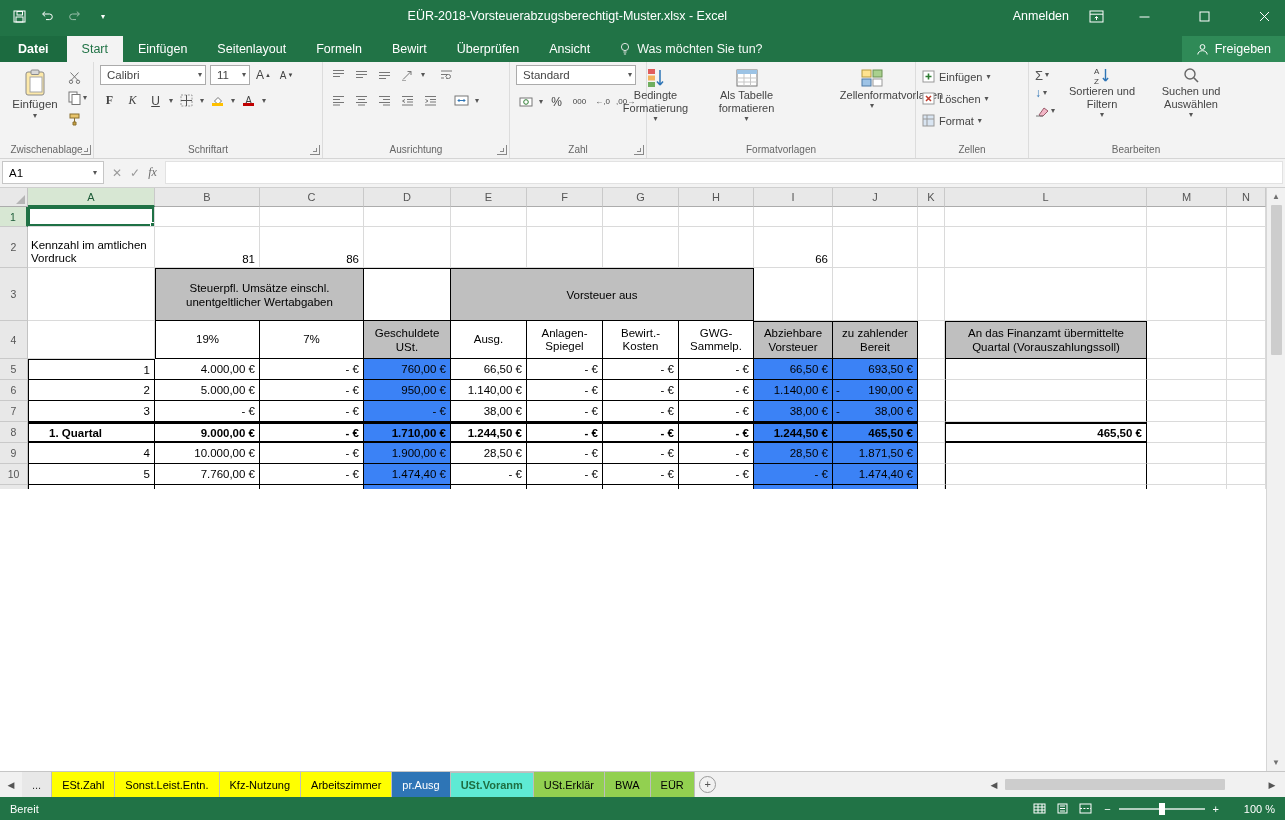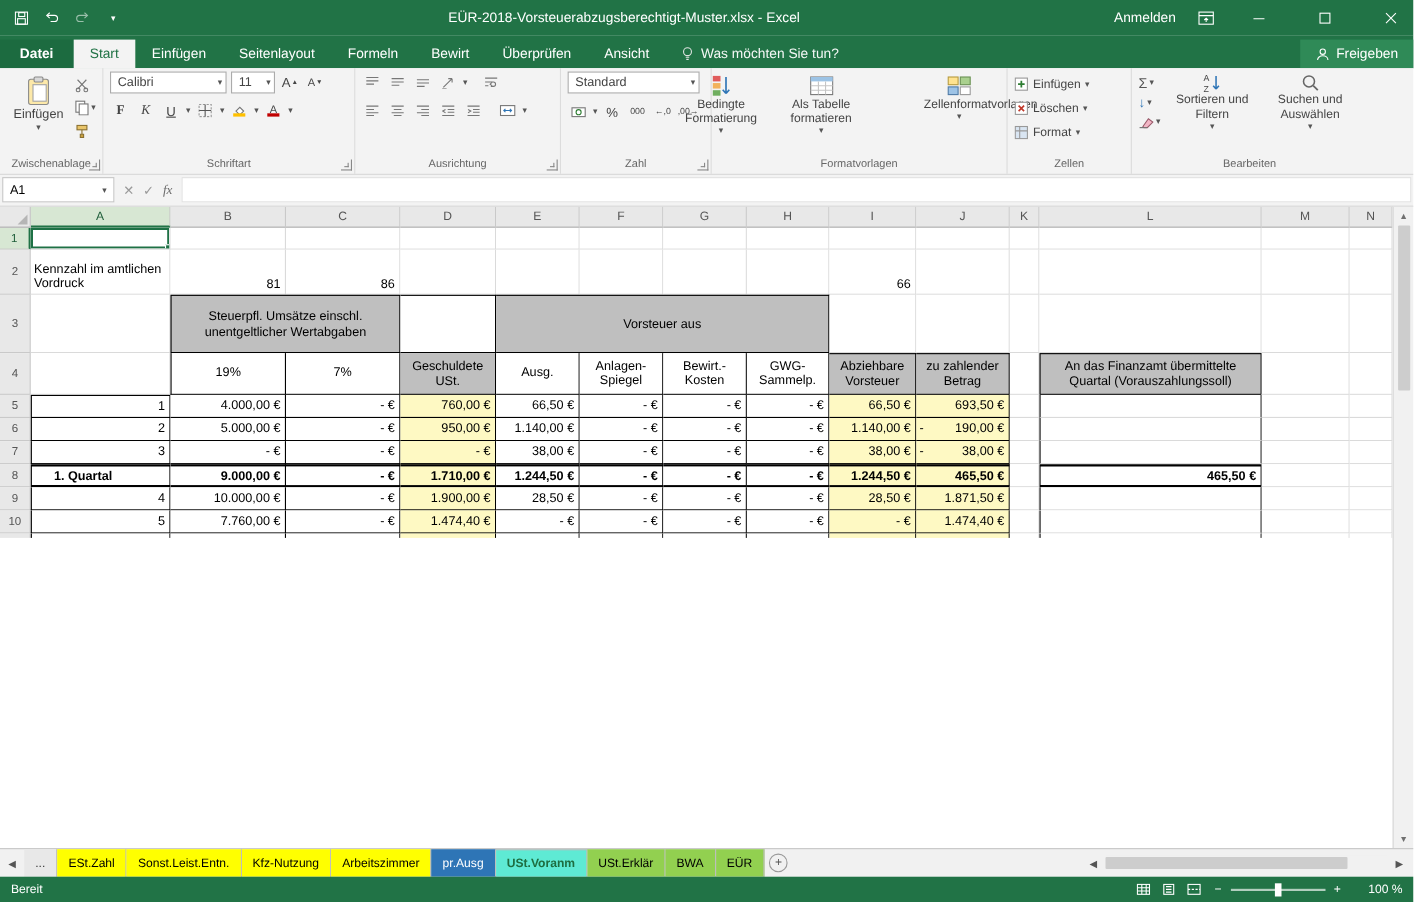--- a/index.html
+++ b/index.html
@@ -69,21 +69,21 @@
   .rowsarea{flex:1;overflow:hidden;}
   .row{display:flex;}
   .rowhead{width:28px;flex:none;background:#e8e8e8;border-right:1px solid #c3c3c3;border-bottom:1px solid #c9c9c9;display:flex;align-items:center;justify-content:center;font-size:10.5px;color:#555;box-sizing:border-box;}
   .rowhead.selrow{background:#d7e7d3;border-right:2px solid #217346;color:#1d5c38;}
   .cell{flex:none;box-sizing:border-box;display:flex;align-items:center;padding:0 3px;font-size:11.5px;color:#000;background:#fff;border-right:1px solid #dadada;border-bottom:1px solid #dadada;overflow:hidden;white-space:pre;}
   .tbc{border-right:1px solid #000;border-bottom:1px solid #000;}
   .lc{border-left:1px solid #000;border-right:1px solid #000;}
   .bl{border-left:1px solid #000;}
   .bt{border-top:1px solid #000;}
   .thick{border-top:2px solid #000 !important;border-bottom:2px solid #000 !important;}
-  .grey{background:#fef9c3;}
+  .grey{background:#3b82f6;}
   .hdr{background:#bfbfbf;justify-content:center;text-align:center;white-space:normal;line-height:14px;padding:0 4px;}
   .h2{justify-content:center;text-align:center;white-space:normal;line-height:13px;padding:0 2px;}
   .num{justify-content:flex-end;padding-right:4px;}
   .bold{font-weight:bold;}
   .ql{justify-content:flex-start;font-weight:bold;padding-left:20px;}
   .bot{align-items:flex-end;padding-bottom:2px;}
   .wrapl{white-space:normal;line-height:13px;}
   .mins{margin-right:auto;}
   .a1{box-shadow:inset 0 0 0 2px #1e7145;position:relative;z-index:2;}
   .a1::after{content:"";position:absolute;right:-1px;bottom:-1px;width:5px;height:5px;background:#1e7145;border:1px solid #fff;box-sizing:border-box;}
@@ -626,21 +626,21 @@
             <div class="rowhead">4</div>
             <div class="cell" style="width: 127px;"></div>
             <div class="cell h2 tbc bl" style="width: 105px;">19%</div>
             <div class="cell h2 tbc" style="width: 104px;">7%</div>
             <div class="cell hdr tbc" style="width: 87px;">Geschuldete USt.</div>
             <div class="cell h2 tbc" style="width: 76px;">Ausg.</div>
             <div class="cell h2 tbc" style="width: 76px;">Anlagen-Spiegel</div>
             <div class="cell h2 tbc" style="width: 76px;">Bewirt.-Kosten</div>
             <div class="cell h2 tbc" style="width: 75px;">GWG-Sammelp.</div>
             <div class="cell hdr tbc bt" style="width: 79px;">Abziehbare Vorsteuer</div>
-            <div class="cell hdr tbc bt" style="width: 85px;">zu zahlender Betrag</div>
+            <div class="cell hdr tbc bt" style="width: 85px;">zu zahlender Bereit</div>
             <div class="cell" style="width: 27px;"></div>
             <div class="cell hdr tbc bl bt" style="width: 202px;">An das Finanzamt übermittelte Quartal (Vorauszahlungssoll)</div>
             <div class="cell" style="width: 80px;"></div>
             <div class="cell" style="width: 39px;"></div>
           </div>
           <div class="row" style="height: 21px;">
             <div class="rowhead">5</div>
             <div class="cell tbc bl num bt" style="width: 127px;">1</div>
             <div class="cell tbc num" style="width: 105px;">4.000,00 €</div>
             <div class="cell tbc num" style="width: 104px;">- €</div>

